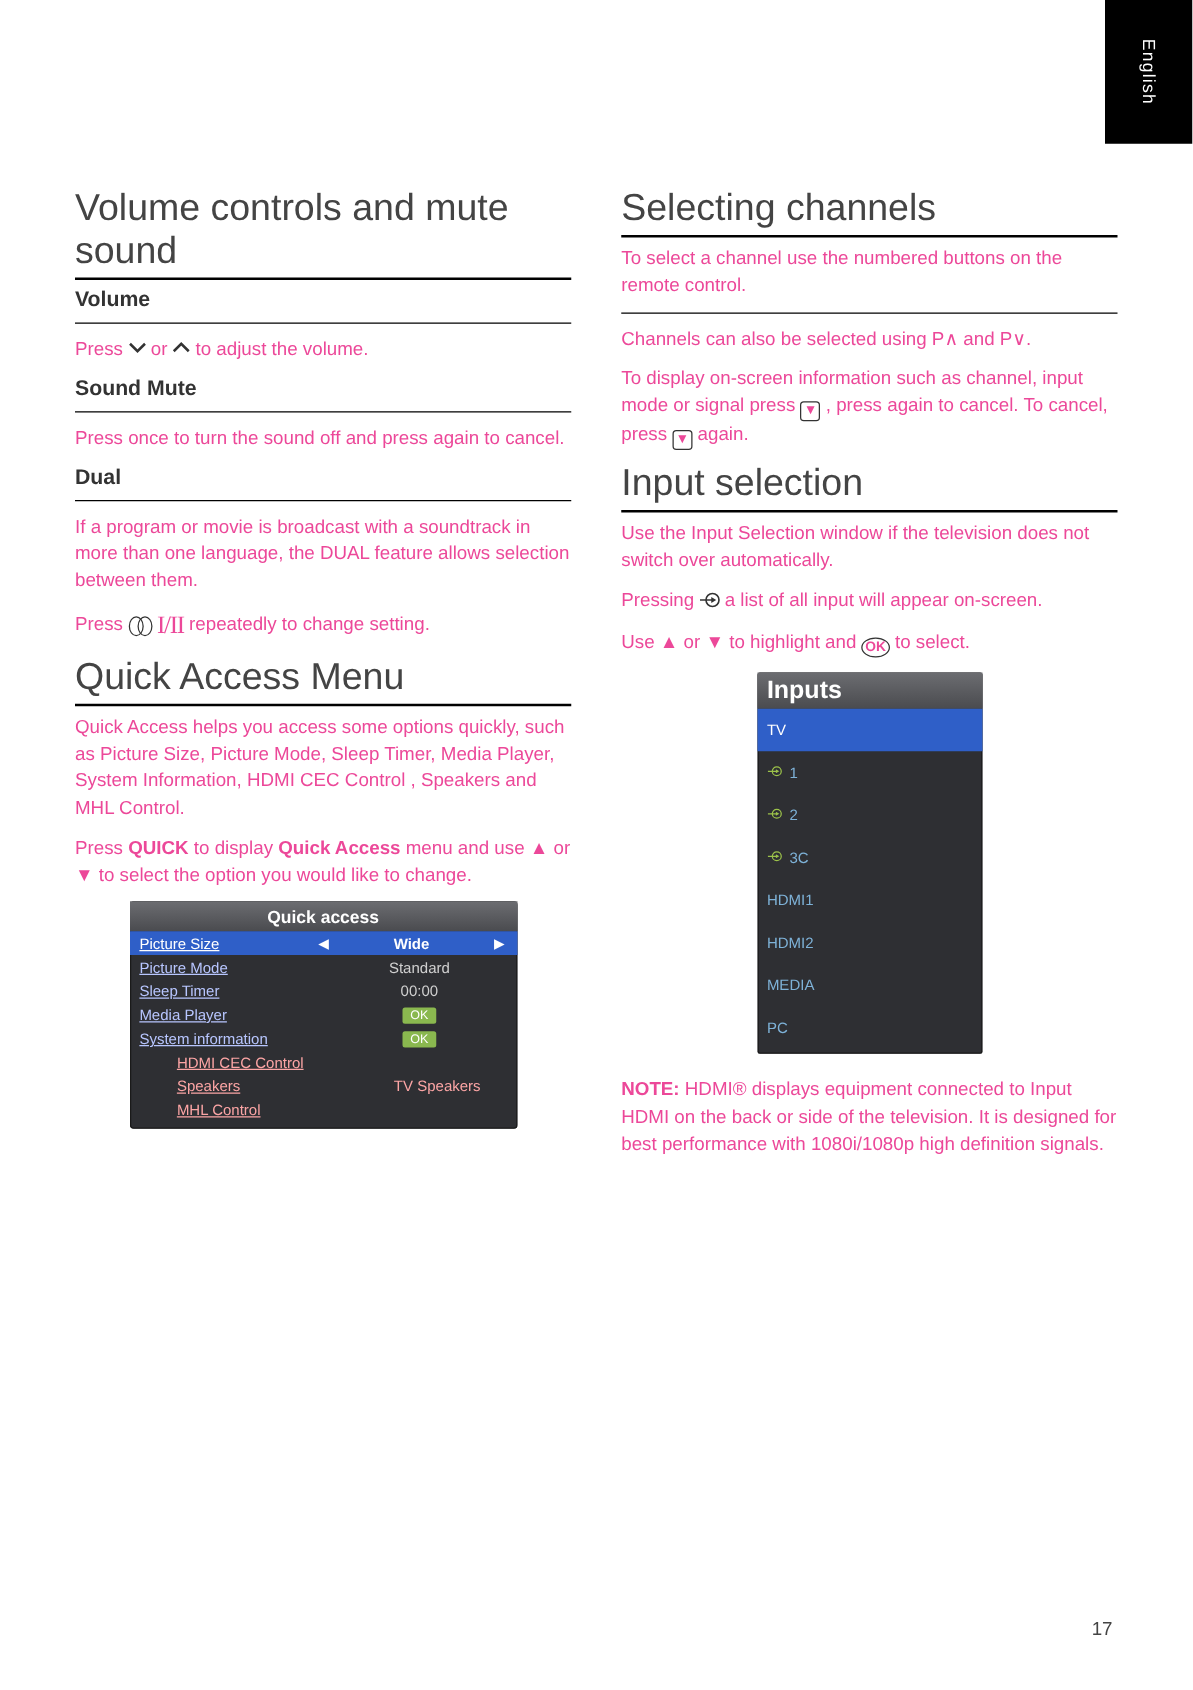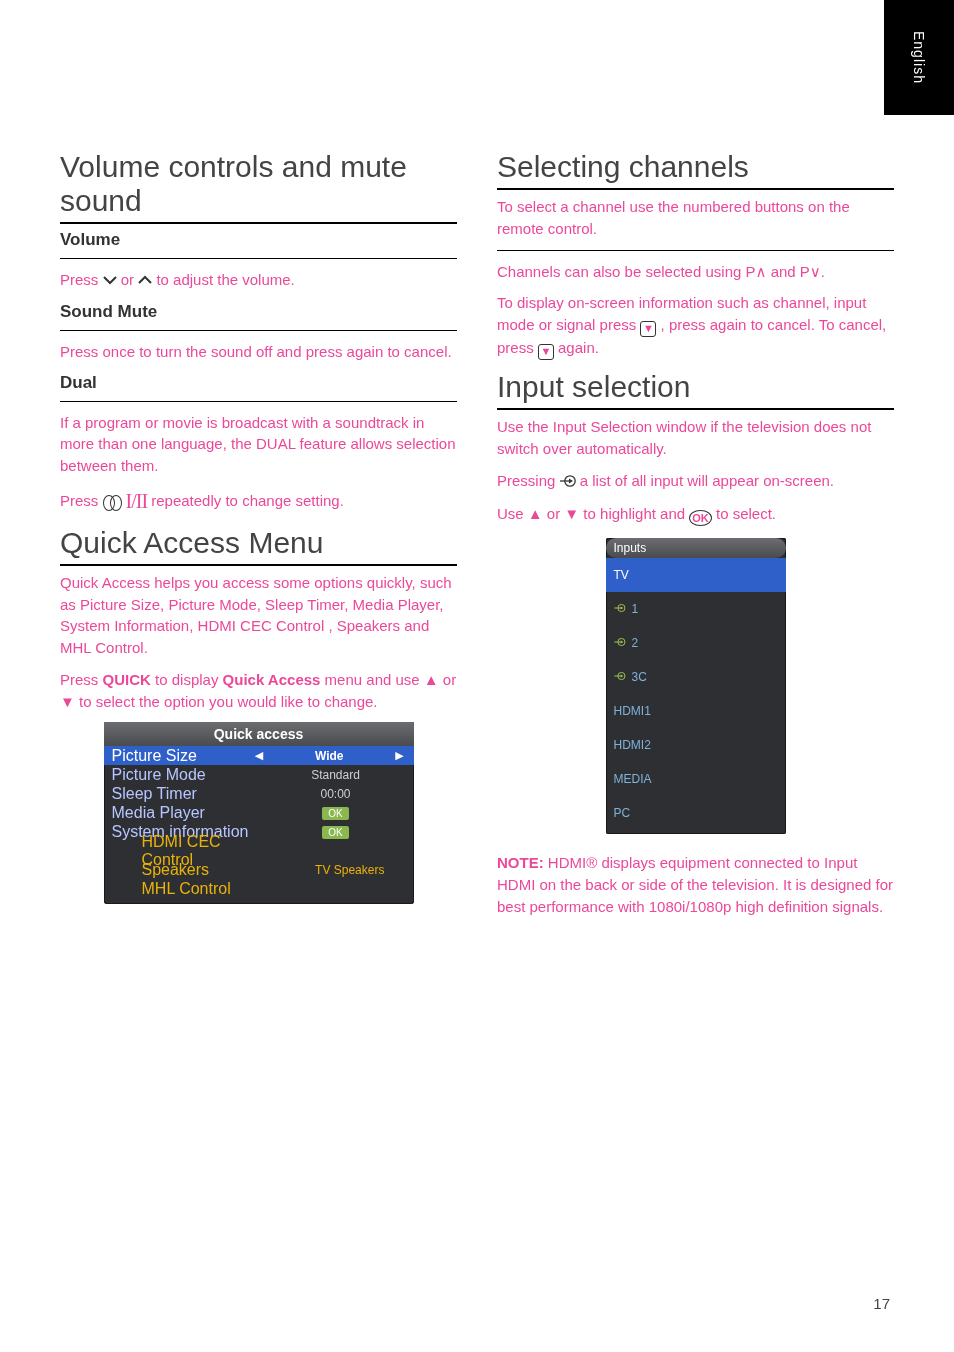--- a/index.html
+++ b/index.html
@@ -140,36 +140,37 @@
   }
   .menu-row {
     display: flex;
     align-items: center;
     height: 19px;
     padding: 0 8px;
   }
   .menu-row .label {
     flex: 1.1;
     color: #b8c6ff;
-    font-size: 16px;
+    font-size: 12px;
+    text-decoration: underline;
   }
   .menu-row .value {
     flex: 1;
     text-align: center;
     color: #d0d0d0;
     font-size: 12px;
   }
   .menu-row.selected {
     background: #2f5fc8;
   }
   .menu-row.selected .label { color: #fff; }
   .menu-row.selected .value { color: #ffffff; font-weight: bold; }
   .menu-row.disabled .label,
   .menu-row.disabled .value {
-    color: #eab308;
+    color: #fca5a5;
     padding-left: 30px;
   }
   .menu-arrow {
     width: 12px;
     text-align: center;
     font-size: 11px;
     color: #fff;
   }
   .ok-badge {
     display: inline-block;
@@ -186,24 +187,23 @@
     width: 180px;
     background: #2e2f33;
     border-radius: 2px;
     font-size: 13px;
     padding-bottom: 4px;
     box-shadow: 0 0 0 1px #1a1a1a inset;
   }
   .inputs-title {
     background: linear-gradient(#6c6d71, #4a4b4f);
     color: #fff;
-    font-weight: normal;
+    font-weight: bold;
     padding: 3px 8px;
-    font-size: 12px;
-    border-radius: 11px;
+    font-size: 20px;
   }
   .inputs-row {
     height: 34px;
     padding: 0 8px;
     color: #7eb2d8;
     font-size: 12px;
     display: flex;
     align-items: center;
     gap: 6px;
   }

